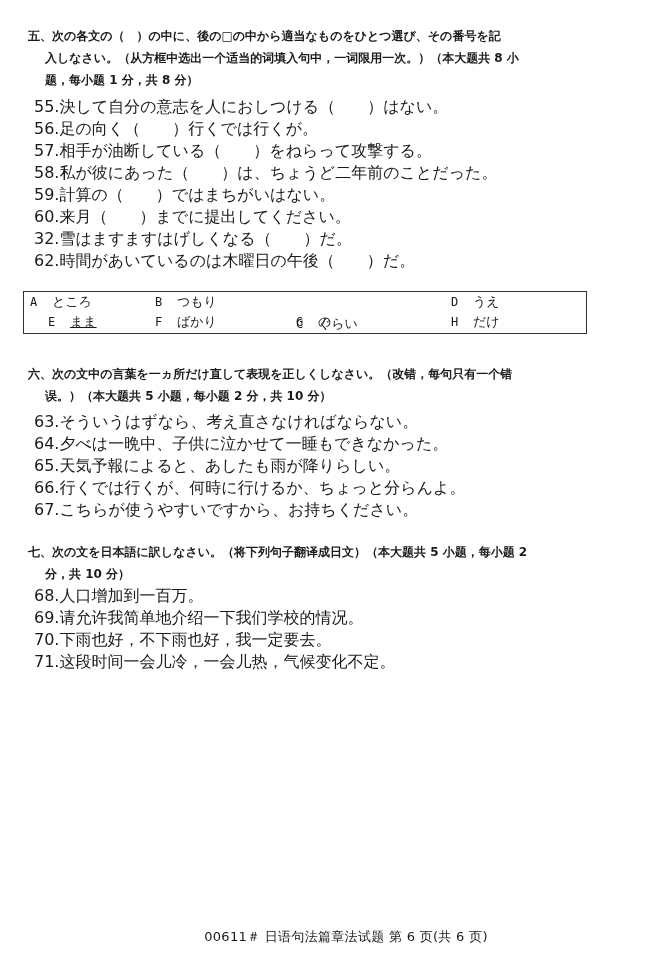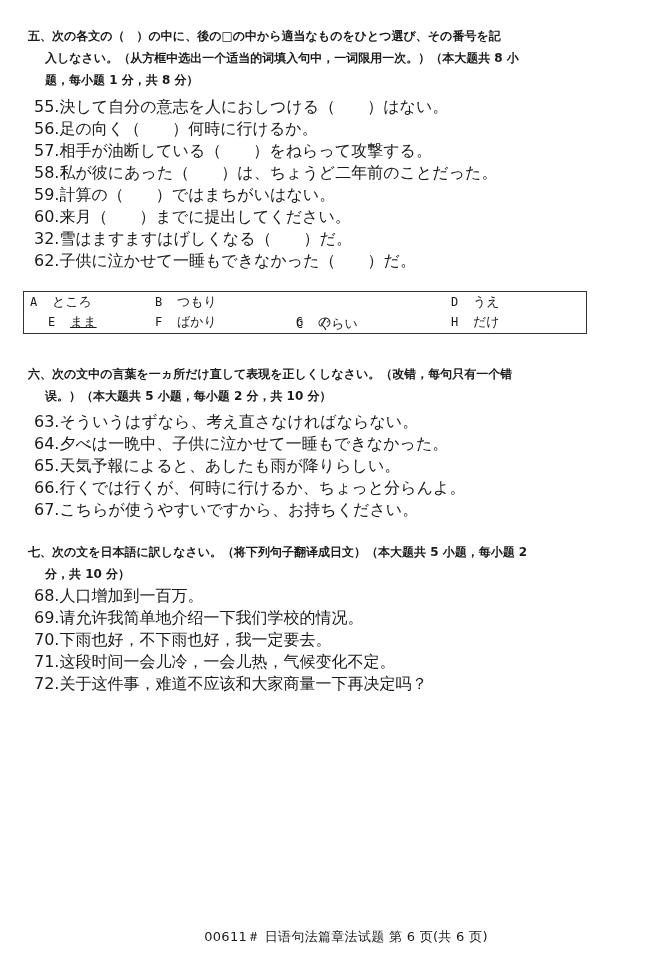--- a/index.html
+++ b/index.html
@@ -95,27 +95,27 @@
 <div class="page">
 
   <div class="section-head" style="top:25px;">
     <span>五、次の各文の（　）の中に、後の□の中から適当なものをひとつ選び、その番号を記</span>
     <span class="cont">入しなさい。（从方框中选出一个适当的词填入句中，一词限用一次。）（本大题共 8 小</span>
     <span class="cont">题，每小题 1 分，共 8 分）</span>
   </div>
 
   <ul class="q-list" style="top:96px;">
     <li class="q-item"><span class="q-num">55.</span><span>決して自分の意志を人におしつける（　　）はない。</span></li>
-    <li class="q-item"><span class="q-num">56.</span><span>足の向く（　　）何時に行けるか。</span></li>
+    <li class="q-item"><span class="q-num">56.</span><span>足の向く（　　）行くでは行くが。</span></li>
     <li class="q-item"><span class="q-num">57.</span><span>相手が油断している（　　）をねらって攻撃する。</span></li>
     <li class="q-item"><span class="q-num">58.</span><span>私が彼にあった（　　）は、ちょうど二年前のことだった。</span></li>
     <li class="q-item"><span class="q-num">59.</span><span>計算の（　　）ではまちがいはない。</span></li>
     <li class="q-item"><span class="q-num">60.</span><span>来月（　　）までに提出してください。</span></li>
     <li class="q-item"><span class="q-num">32.</span><span>雪はますますはげしくなる（　　）だ。</span></li>
-    <li class="q-item"><span class="q-num">62.</span><span>子供に泣かせて一睡もできなかった（　　）だ。</span></li>
+    <li class="q-item"><span class="q-num">62.</span><span>時間があいているのは木曜日の午後（　　）だ。</span></li>
   </ul>
 
   <div class="choice-box">
     <div class="choice-row">
       <span class="choice" style="left:6px;"><span class="letter">A</span><span>ところ</span></span>
       <span class="choice" style="left:131px;"><span class="letter">B</span><span>つもり</span></span>
       <span class="choice" style="left:272px;margin-top:22px;"><span class="letter">C</span><span>ぐらい</span></span>
       <span class="choice" style="left:427px;"><span class="letter">D</span><span>うえ</span></span>
     </div>
     <div class="choice-row">
@@ -142,18 +142,17 @@
   <div class="section-head" style="top:541px;">
     <span>七、次の文を日本語に訳しなさい。（将下列句子翻译成日文）（本大题共 5 小题，每小题 2</span>
     <span class="cont">分，共 10 分）</span>
   </div>
 
   <ul class="q-list" style="top:585px;">
     <li class="q-item"><span class="q-num">68.</span><span>人口增加到一百万。</span></li>
     <li class="q-item"><span class="q-num">69.</span><span>请允许我简单地介绍一下我们学校的情况。</span></li>
     <li class="q-item"><span class="q-num">70.</span><span>下雨也好，不下雨也好，我一定要去。</span></li>
     <li class="q-item"><span class="q-num">71.</span><span>这段时间一会儿冷，一会儿热，气候变化不定。</span></li>
-    <li class="q-item"><span class="q-num">72.</span><span>关于这件事，难道不应该和大家商量一下再决定吗？</span></li>
   </ul>
 
   <div class="footer">00611＃ 日语句法篇章法试题 第 6 页(共 6 页)</div>
 
 </div>
 
 </body></html>

